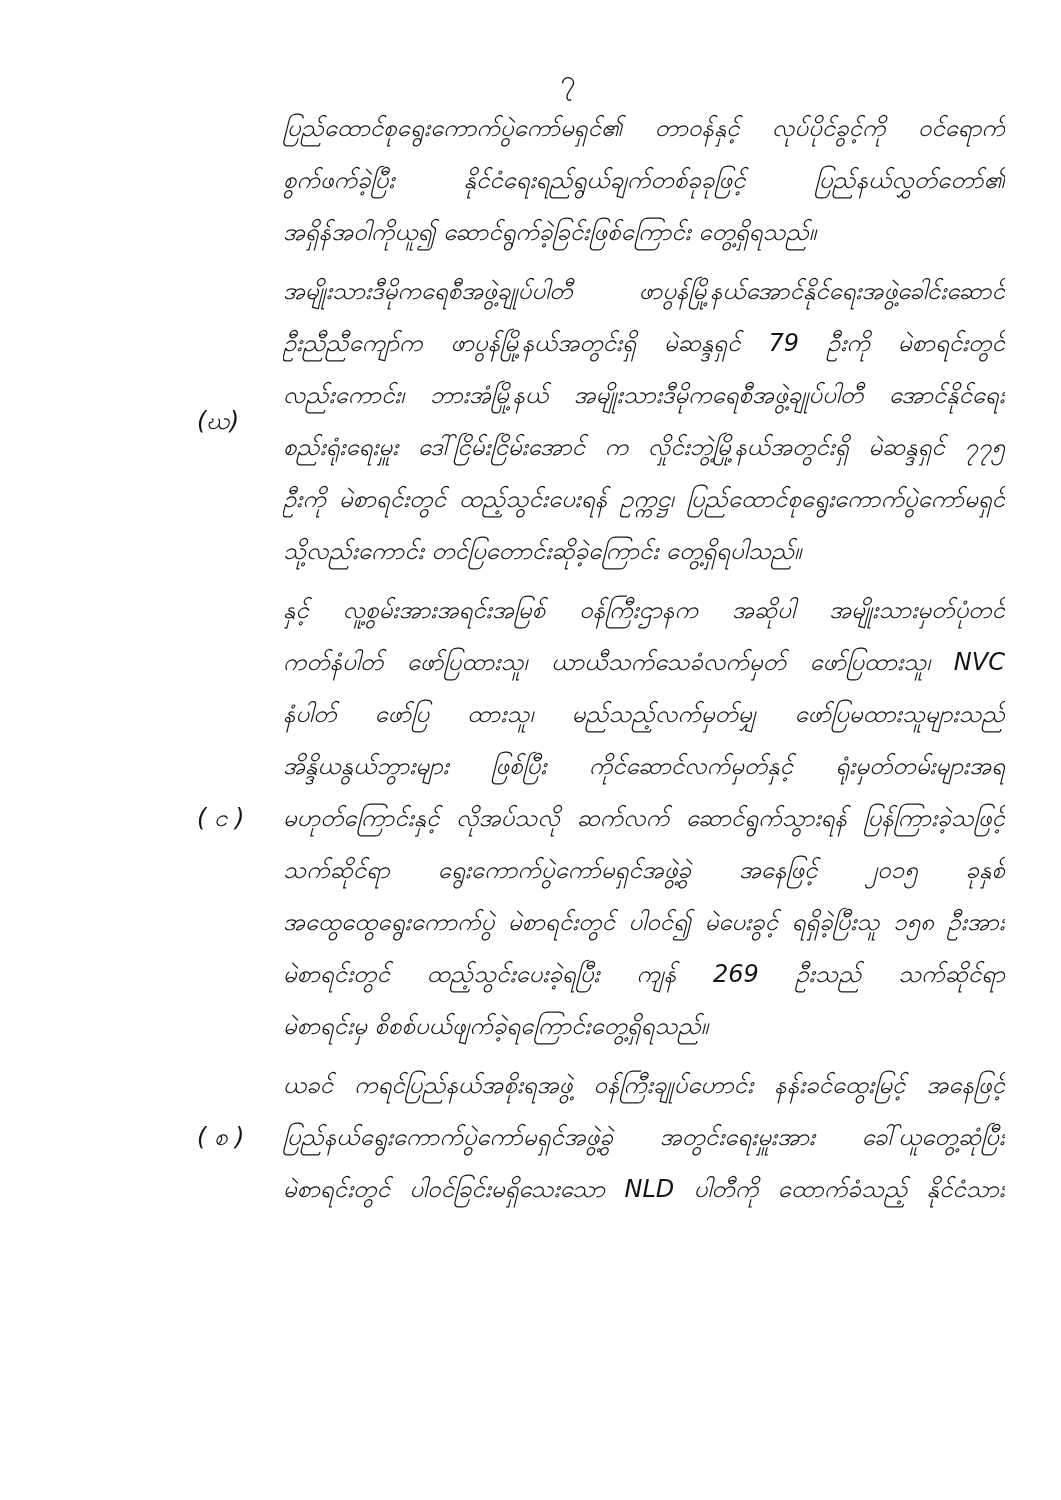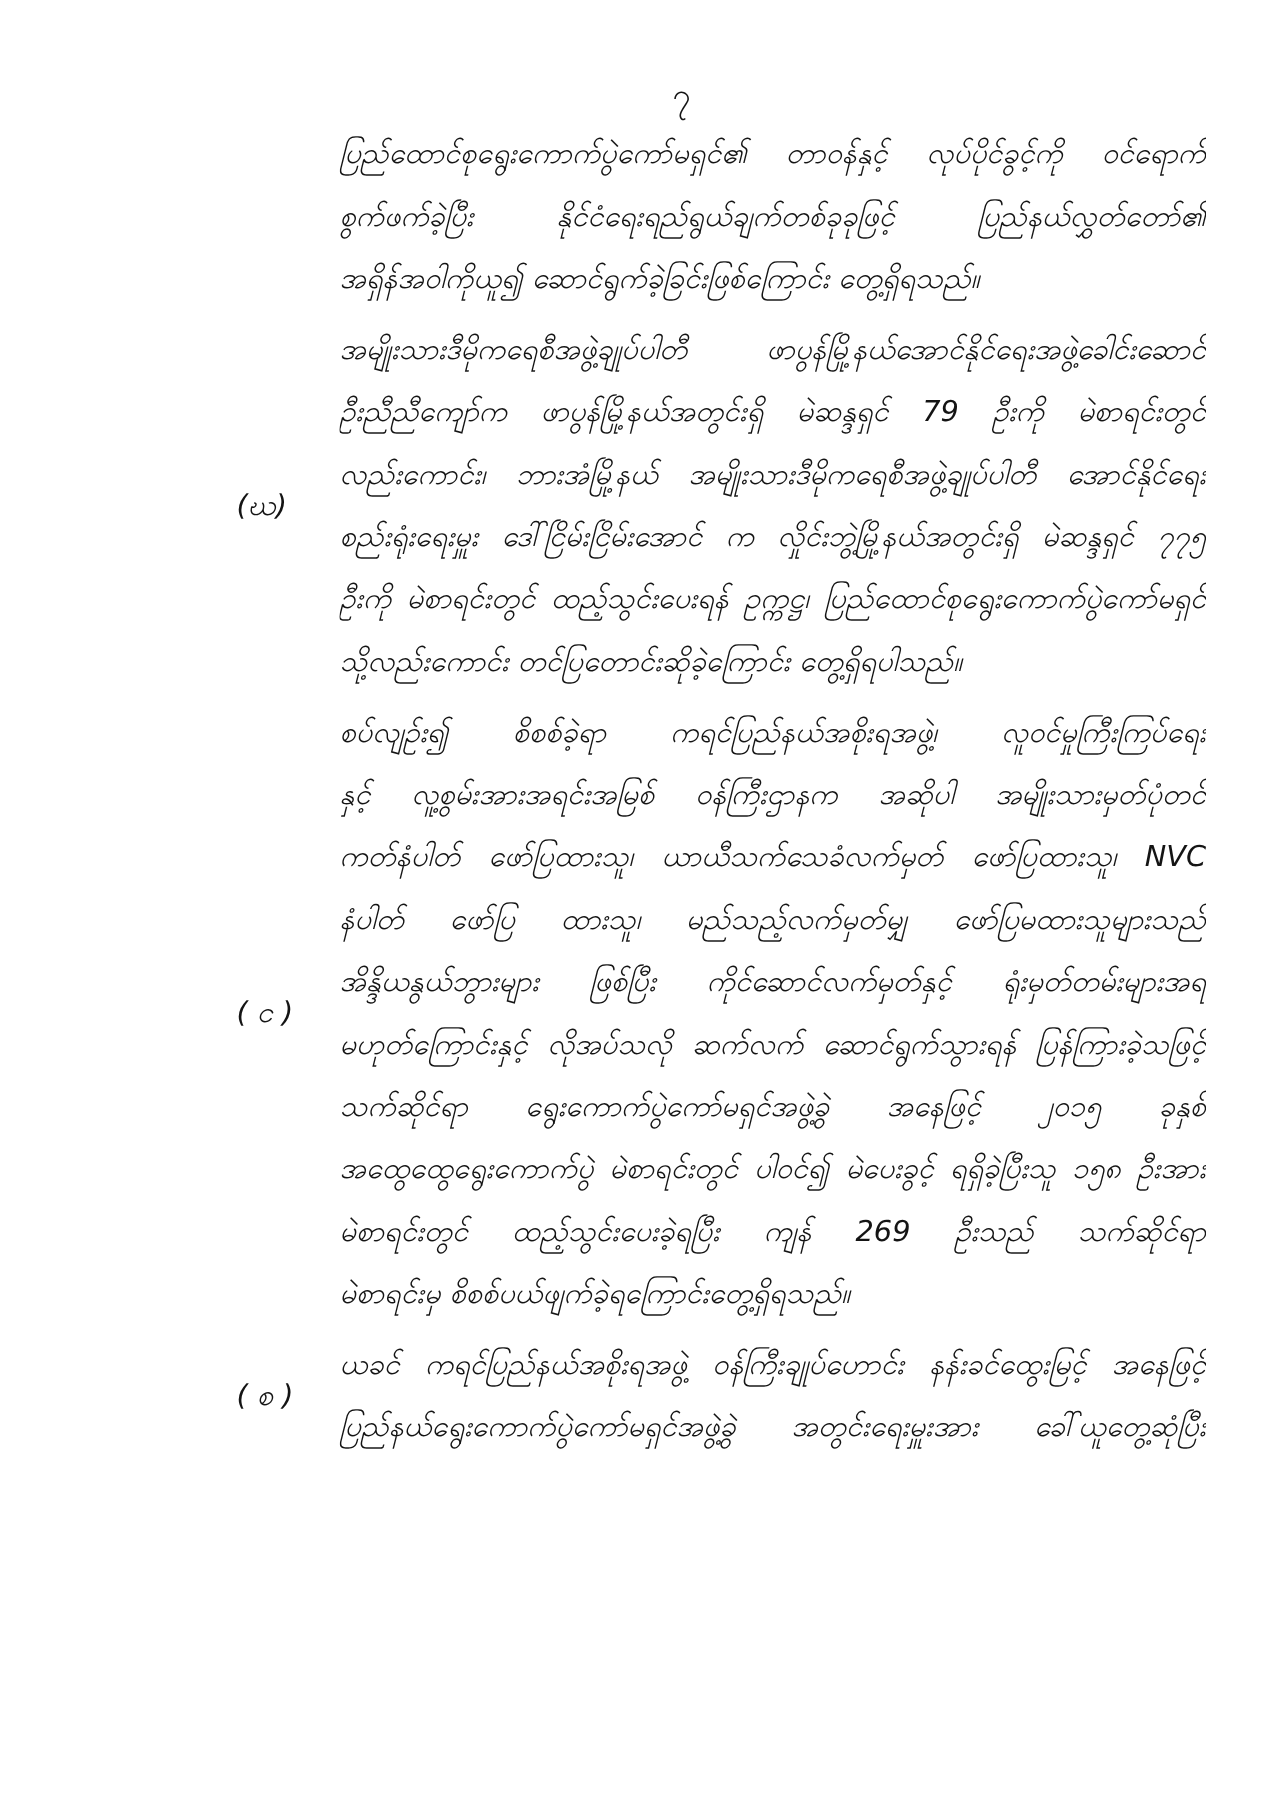--- a/index.html
+++ b/index.html
@@ -85,33 +85,33 @@
           <div class="line">ဦးညီညီကျော်က ဖာပွန်မြို့နယ်အတွင်းရှိ မဲဆန္ဒရှင် 79 ဦးကို မဲစာရင်းတွင်</div>
           <div class="line">လည်းကောင်း၊ ဘားအံမြို့နယ် အမျိုးသားဒီမိုကရေစီအဖွဲ့ချုပ်ပါတီ အောင်နိုင်ရေး</div>
           <div class="line">စည်းရုံးရေးမှူး ဒေါ်ငြိမ်းငြိမ်းအောင် က လှိုင်းဘွဲ့မြို့နယ်အတွင်းရှိ မဲဆန္ဒရှင် ၇၇၅</div>
           <div class="line">ဦးကို မဲစာရင်းတွင် ထည့်သွင်းပေးရန် ဥက္ကဋ္ဌ၊ ပြည်ထောင်စုရွေးကောက်ပွဲကော်မရှင်</div>
           <div class="line short-last">သို့လည်းကောင်း တင်ပြတောင်းဆိုခဲ့ကြောင်း တွေ့ရှိရပါသည်။</div>
         </div>
       </div>
       <div class="para">
         <div class="para-label">( င )</div>
         <div class="para-body">
-          <div class="line">စပ်လျဉ်း၍ စိစစ်ခဲ့ရာ ကရင်ပြည်နယ်အစိုးရအဖွဲ့၊ လူဝင်မှုကြီးကြပ်ရေး</div>
           <div class="line">နှင့် လူ့စွမ်းအားအရင်းအမြစ် ဝန်ကြီးဌာနက အဆိုပါ အမျိုးသားမှတ်ပုံတင်</div>
           <div class="line">ကတ်နံပါတ် ဖော်ပြထားသူ၊ ယာယီသက်သေခံလက်မှတ် ဖော်ပြထားသူ၊ NVC</div>
           <div class="line">နံပါတ် ဖော်ပြ ထားသူ၊ မည်သည့်လက်မှတ်မျှ ဖော်ပြမထားသူများသည်</div>
           <div class="line">အိန္ဒိယနွယ်ဘွားများ ဖြစ်ပြီး ကိုင်ဆောင်လက်မှတ်နှင့် ရုံးမှတ်တမ်းများအရ</div>
           <div class="line">မဟုတ်ကြောင်းနှင့် လိုအပ်သလို ဆက်လက် ဆောင်ရွက်သွားရန် ပြန်ကြားခဲ့သဖြင့်</div>
           <div class="line">သက်ဆိုင်ရာ ရွေးကောက်ပွဲကော်မရှင်အဖွဲ့ခွဲ အနေဖြင့် ၂၀၁၅ ခုနှစ်</div>
           <div class="line">အထွေထွေရွေးကောက်ပွဲ မဲစာရင်းတွင် ပါဝင်၍ မဲပေးခွင့် ရရှိခဲ့ပြီးသူ ၁၅၈ ဦးအား</div>
           <div class="line">မဲစာရင်းတွင် ထည့်သွင်းပေးခဲ့ရပြီး ကျန် 269 ဦးသည် သက်ဆိုင်ရာ</div>
           <div class="line short-last">မဲစာရင်းမှ စိစစ်ပယ်ဖျက်ခဲ့ရကြောင်းတွေ့ရှိရသည်။</div>
         </div>
       </div>
       <div class="para">
         <div class="para-label">( စ )</div>
         <div class="para-body">
           <div class="line">ယခင် ကရင်ပြည်နယ်အစိုးရအဖွဲ့ ဝန်ကြီးချုပ်ဟောင်း နန်းခင်ထွေးမြင့် အနေဖြင့်</div>
           <div class="line">ပြည်နယ်ရွေးကောက်ပွဲကော်မရှင်အဖွဲ့ခွဲ အတွင်းရေးမှူးအား ခေါ်ယူတွေ့ဆုံပြီး</div>
+          <div class="line">မဲစာရင်းတွင် ပါဝင်ခြင်းမရှိသေးသော NLD ပါတီကို ထောက်ခံသည့် နိုင်ငံသား</div>
         </div>
       </div>
     </div>
 </div>
 
 </body></html>

